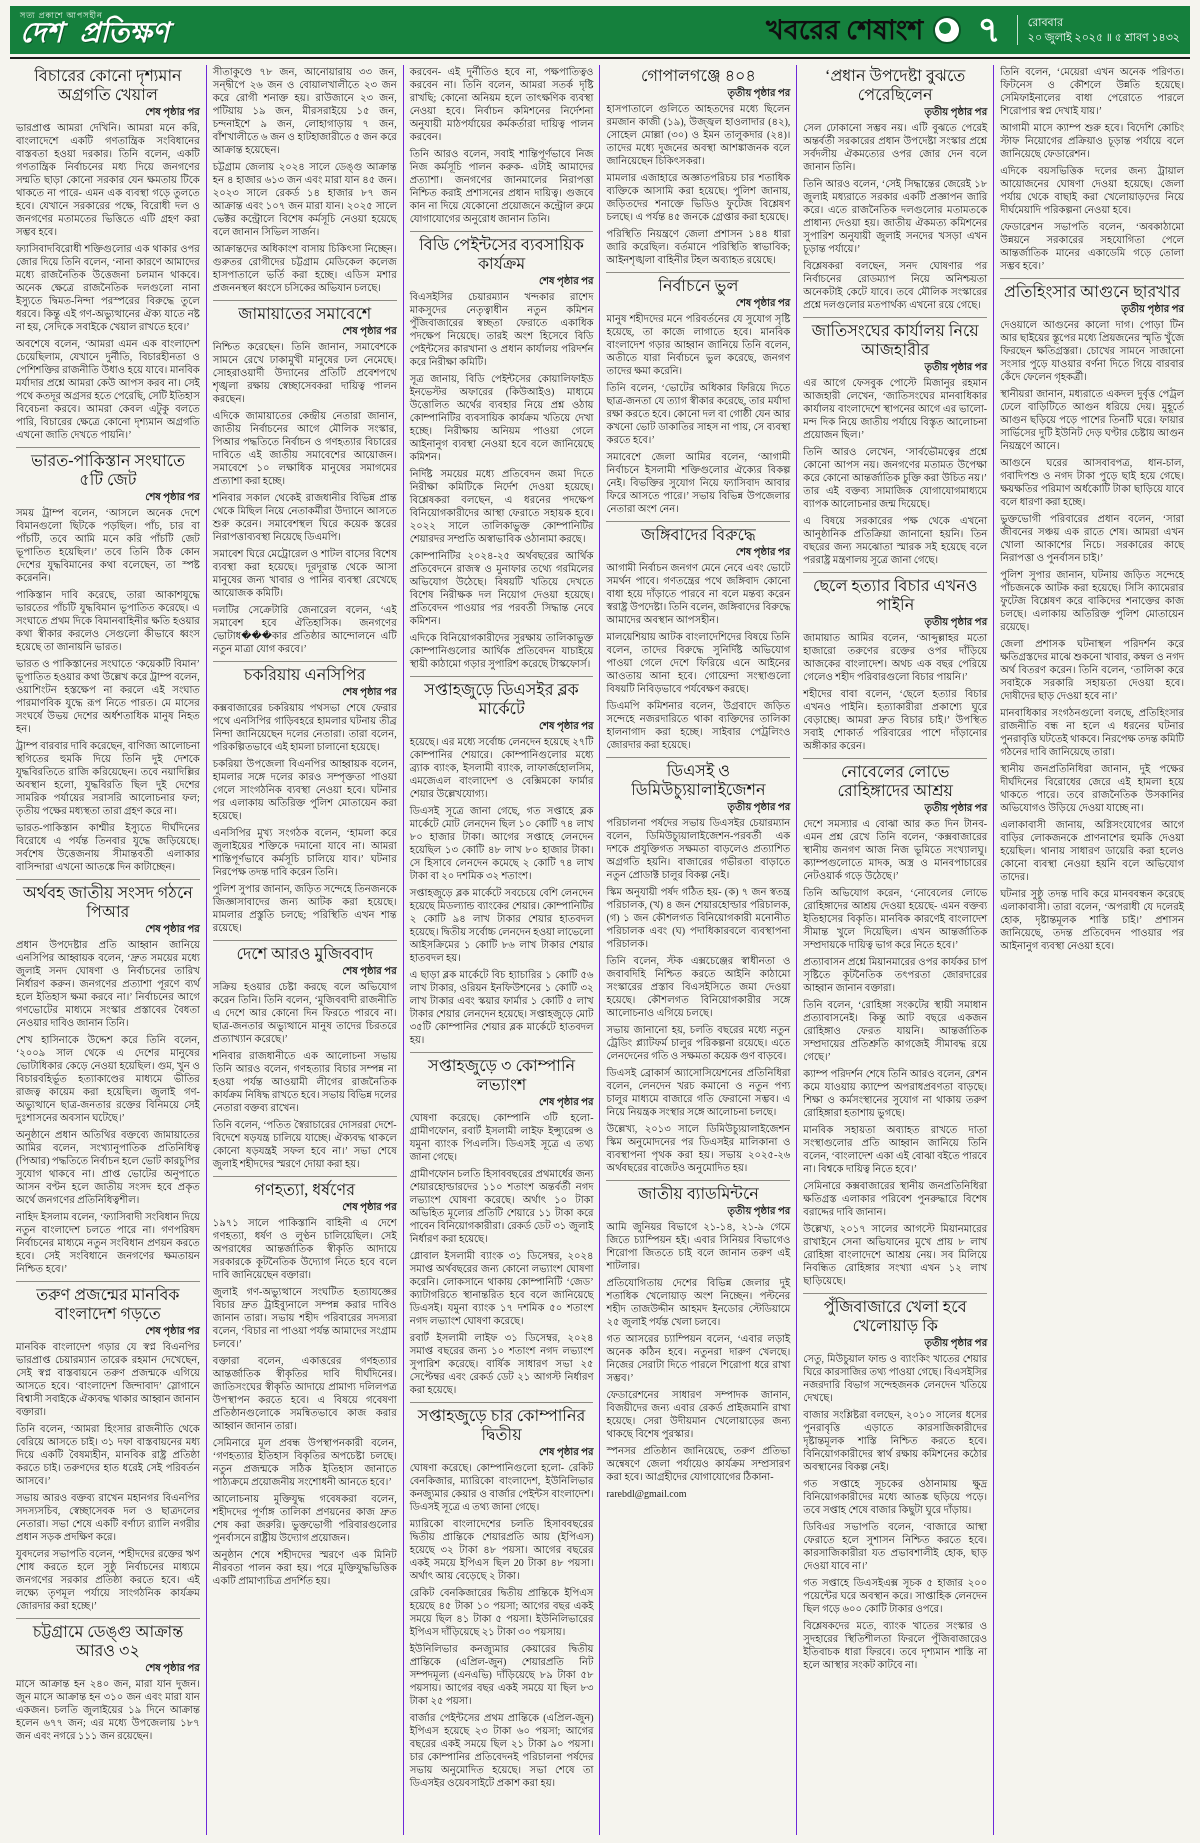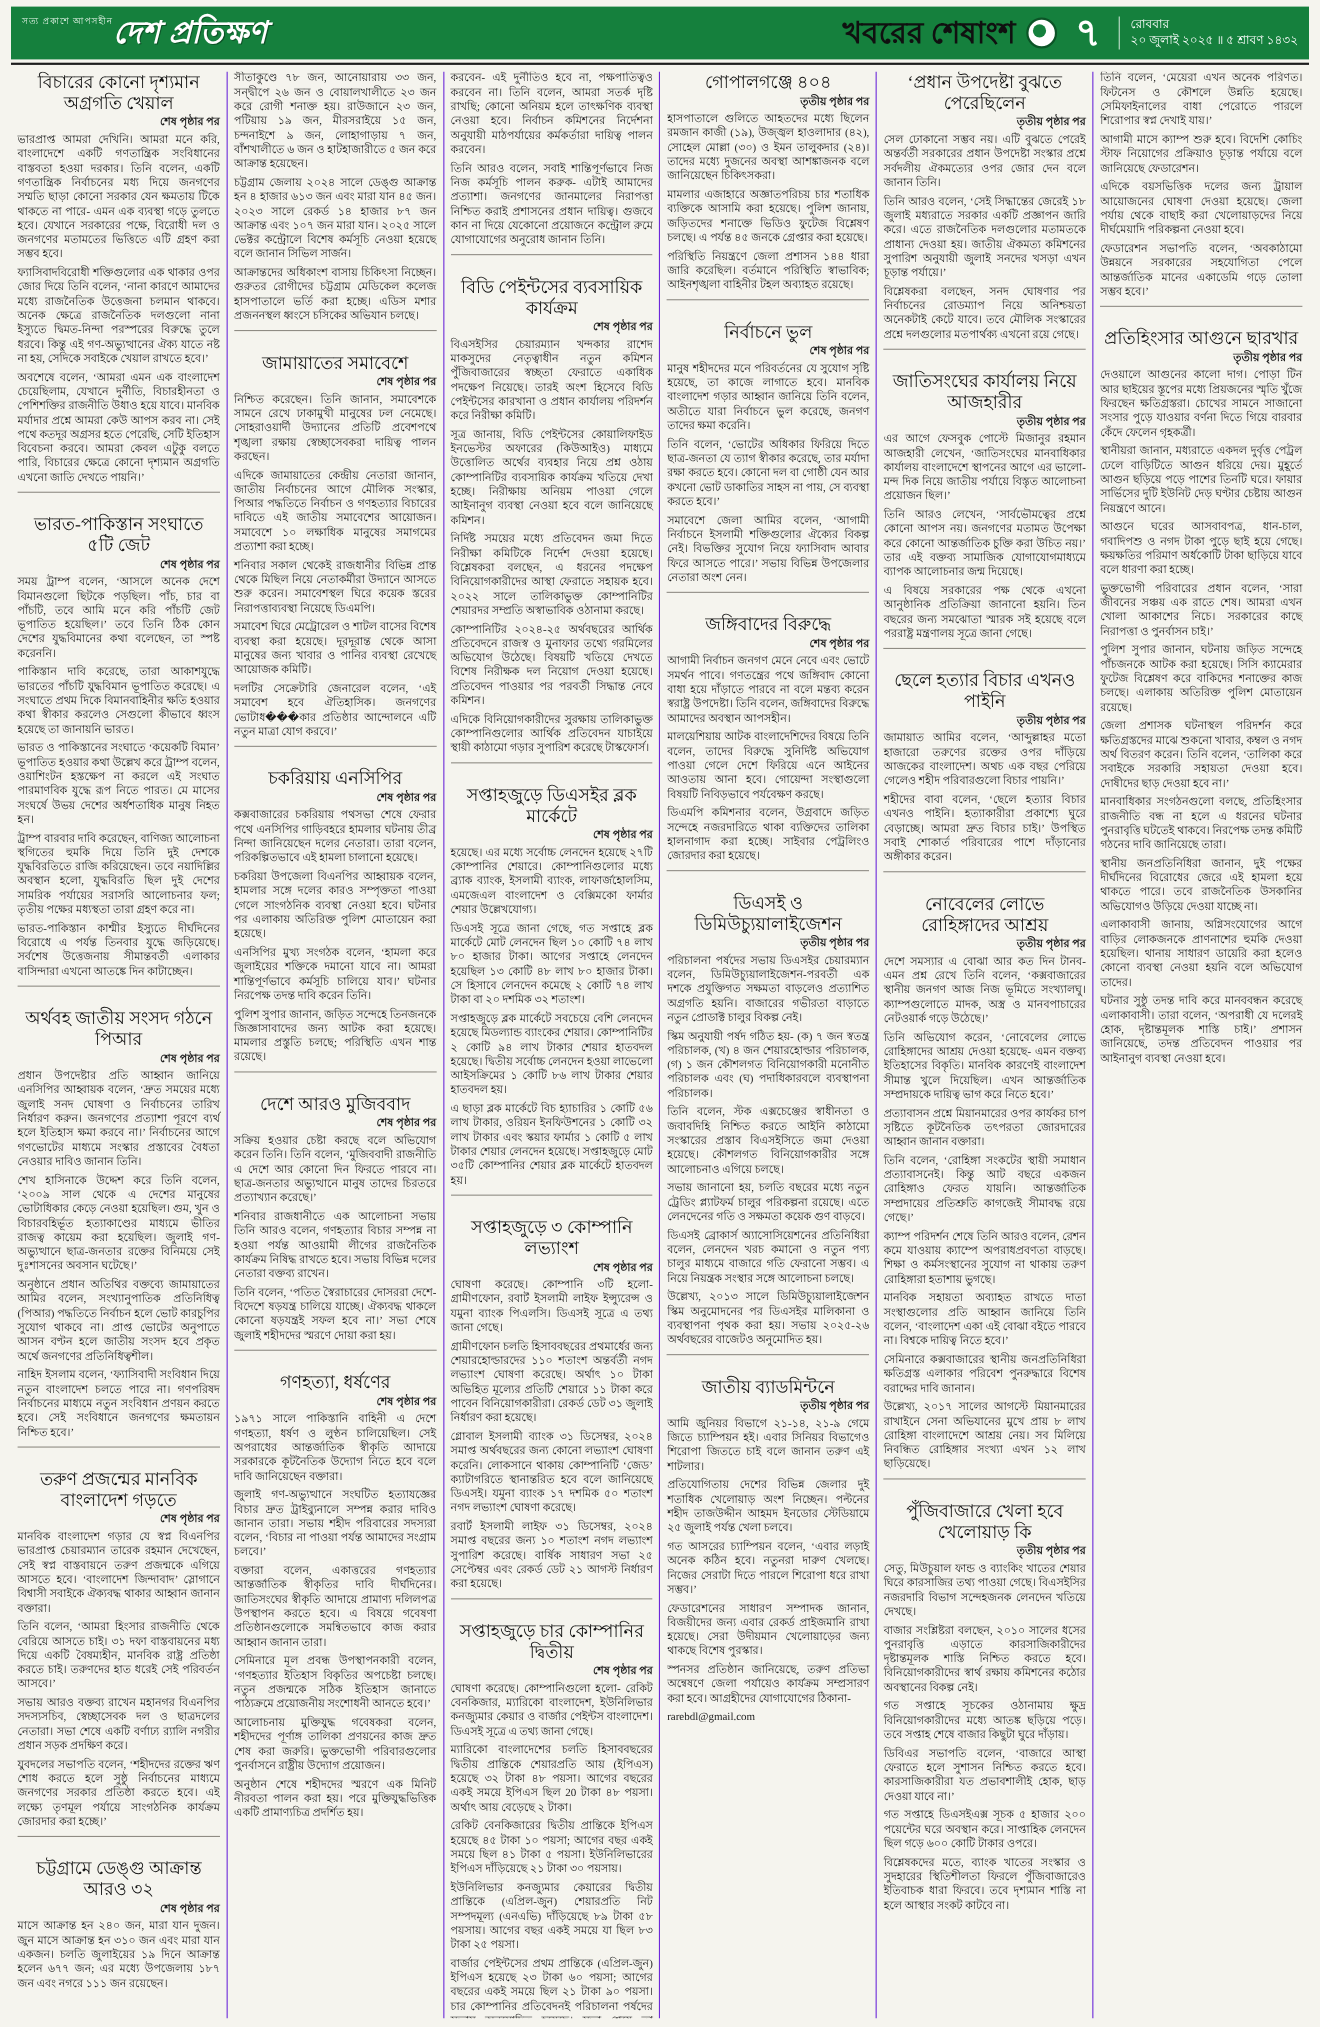--- a/index.html
+++ b/index.html
@@ -6,25 +6,25 @@
   .page{
     width:1200px;height:1843px;margin:0 auto;box-sizing:border-box;
     background:#f5f4ee;color:#1c1c1c;padding:6px 10px 8px;
     font-family:"Liberation Serif","DejaVu Serif",serif;overflow:hidden;position:relative;
   }
   
   .topbar{
     height:48px;background:#15803d;display:flex;align-items:center;
     padding:0 10px;box-sizing:border-box;gap:10px;
   }
-  .mastblock{display:flex;flex-direction:row;justify-content:center;min-width:215px;}
+  .mastblock{display:flex;flex-direction:column;justify-content:center;min-width:215px;}
   .tagline{font-size:8px;color:#eaf6ec;letter-spacing:1px;line-height:9px;}
   .mastname{
     font-size:28px;line-height:30px;font-weight:bold;font-style:italic;color:#ffffff;
-    font-family:Liberation Sans, sans-serif;text-shadow:1px 1px 0 rgba(0,0,0,.35);
+    font-family:Liberation Mono, monospace;text-shadow:1px 1px 0 rgba(0,0,0,.35);
     white-space:nowrap;
   }
   .topspacer{flex:1 1 auto;}
   .sectitle{
     font-size:27px;font-weight:bold;color:#101010;line-height:30px;white-space:nowrap;
     font-family:"Liberation Serif",serif;
   }
   .logo-circle{
     width:24px;height:24px;border-radius:50%;background:#ffffff;border:2px solid #0c5427;
     position:relative;flex:0 0 auto;
@@ -38,21 +38,21 @@
   }
   .datebox{
     border-left:1px solid rgba(255,255,255,.75);padding-left:10px;color:#ffffff;
     font-size:11px;line-height:15px;white-space:nowrap;
   }
   .rule{height:2px;background:#1d1d1d;margin:3px 0 6px;}
   
   .content{display:flex;gap:0;height:1770px;overflow:hidden;}
   .col{flex:1 1 0;min-width:0;overflow:hidden;padding:0 6px;}
   .col + .col{border-left:1px solid #6d28d9;}
-  .art + .art{border-top:1px solid #8f8c84;margin-top:6px;padding-top:19px;}
+  .art + .art{border-top:1px solid #8f8c84;margin-top:6px;padding-top:2px;}
   .headline{
     font-weight:normal;text-align:center;font-size:16px;line-height:19px;margin:1px 2px 2px;
     color:#111111;
   }
   .marker{text-align:right;font-weight:bold;font-size:10px;line-height:12px;margin:0 0 3px;}
   .art p{
     font-size:10px;line-height:13px;text-align:justify;margin:0 0 4px;
     word-break:break-word;
   }
 </style>

